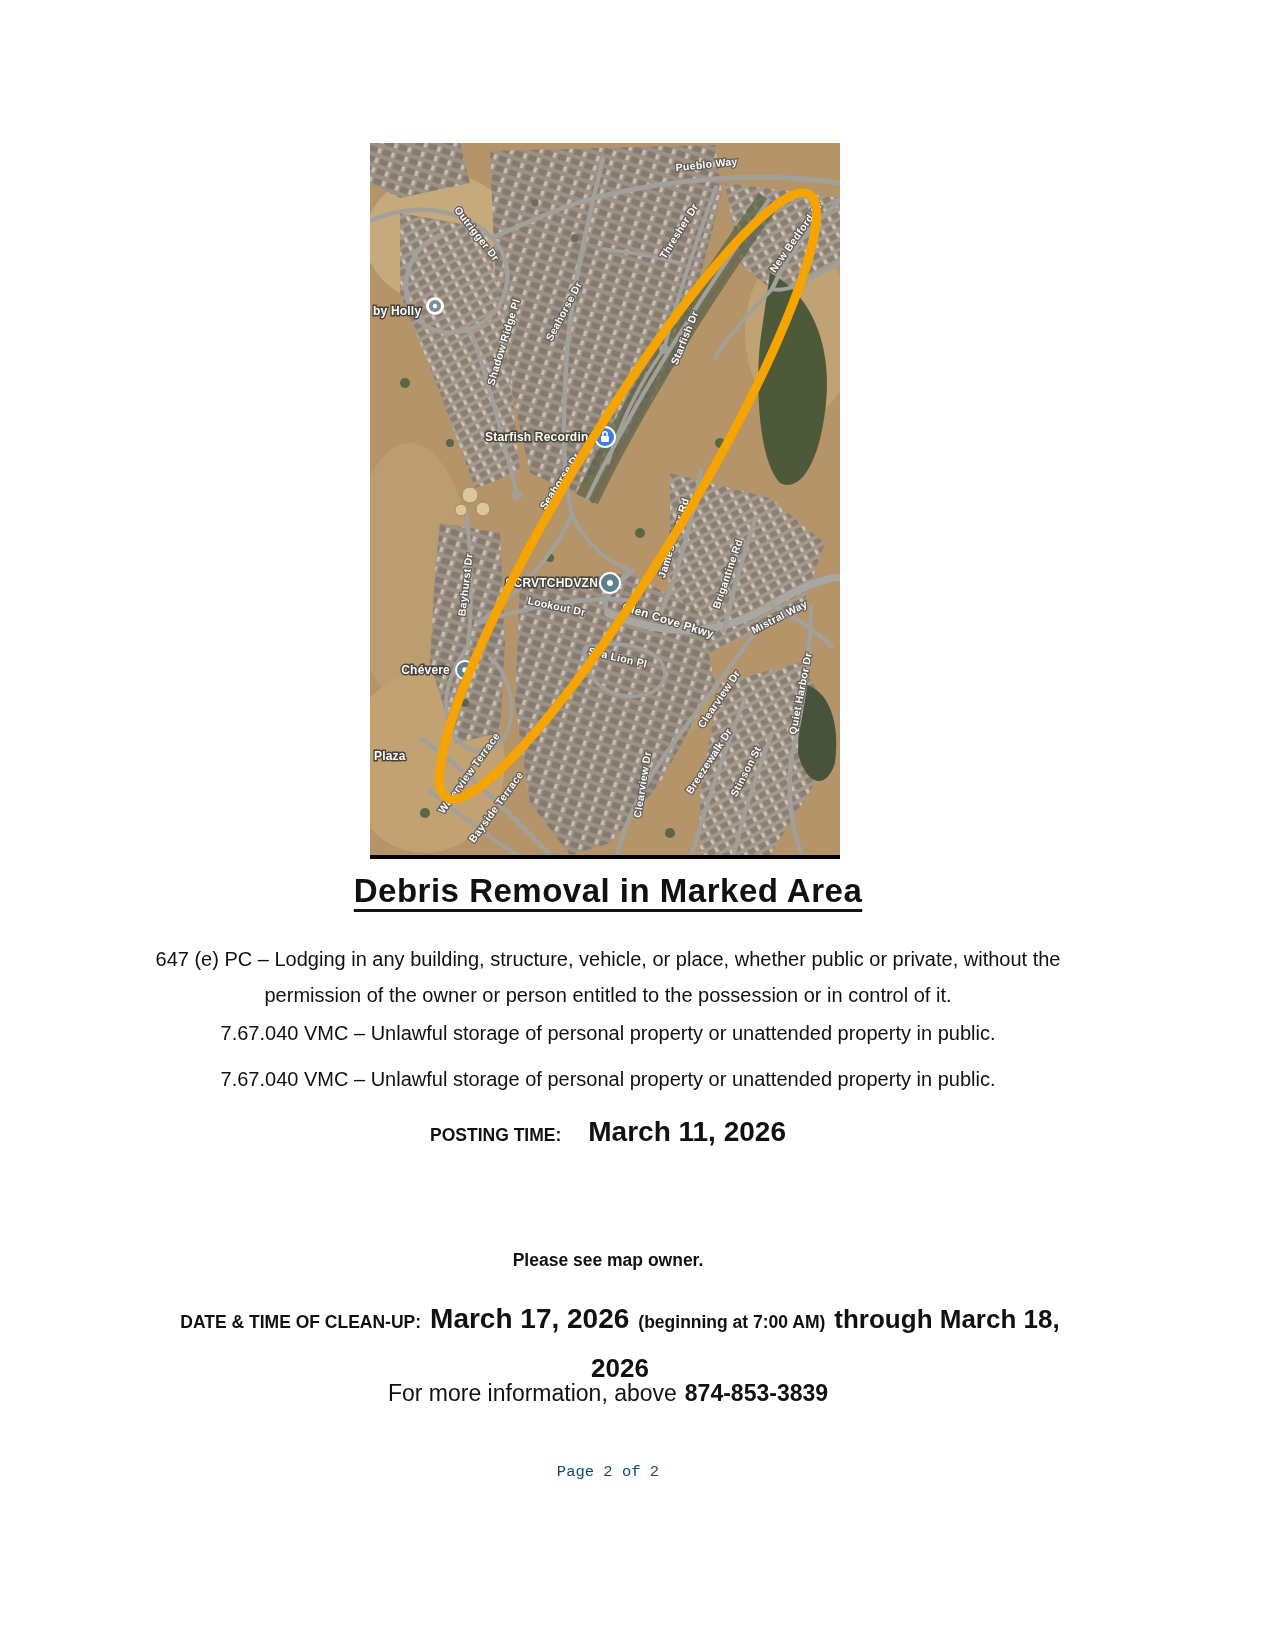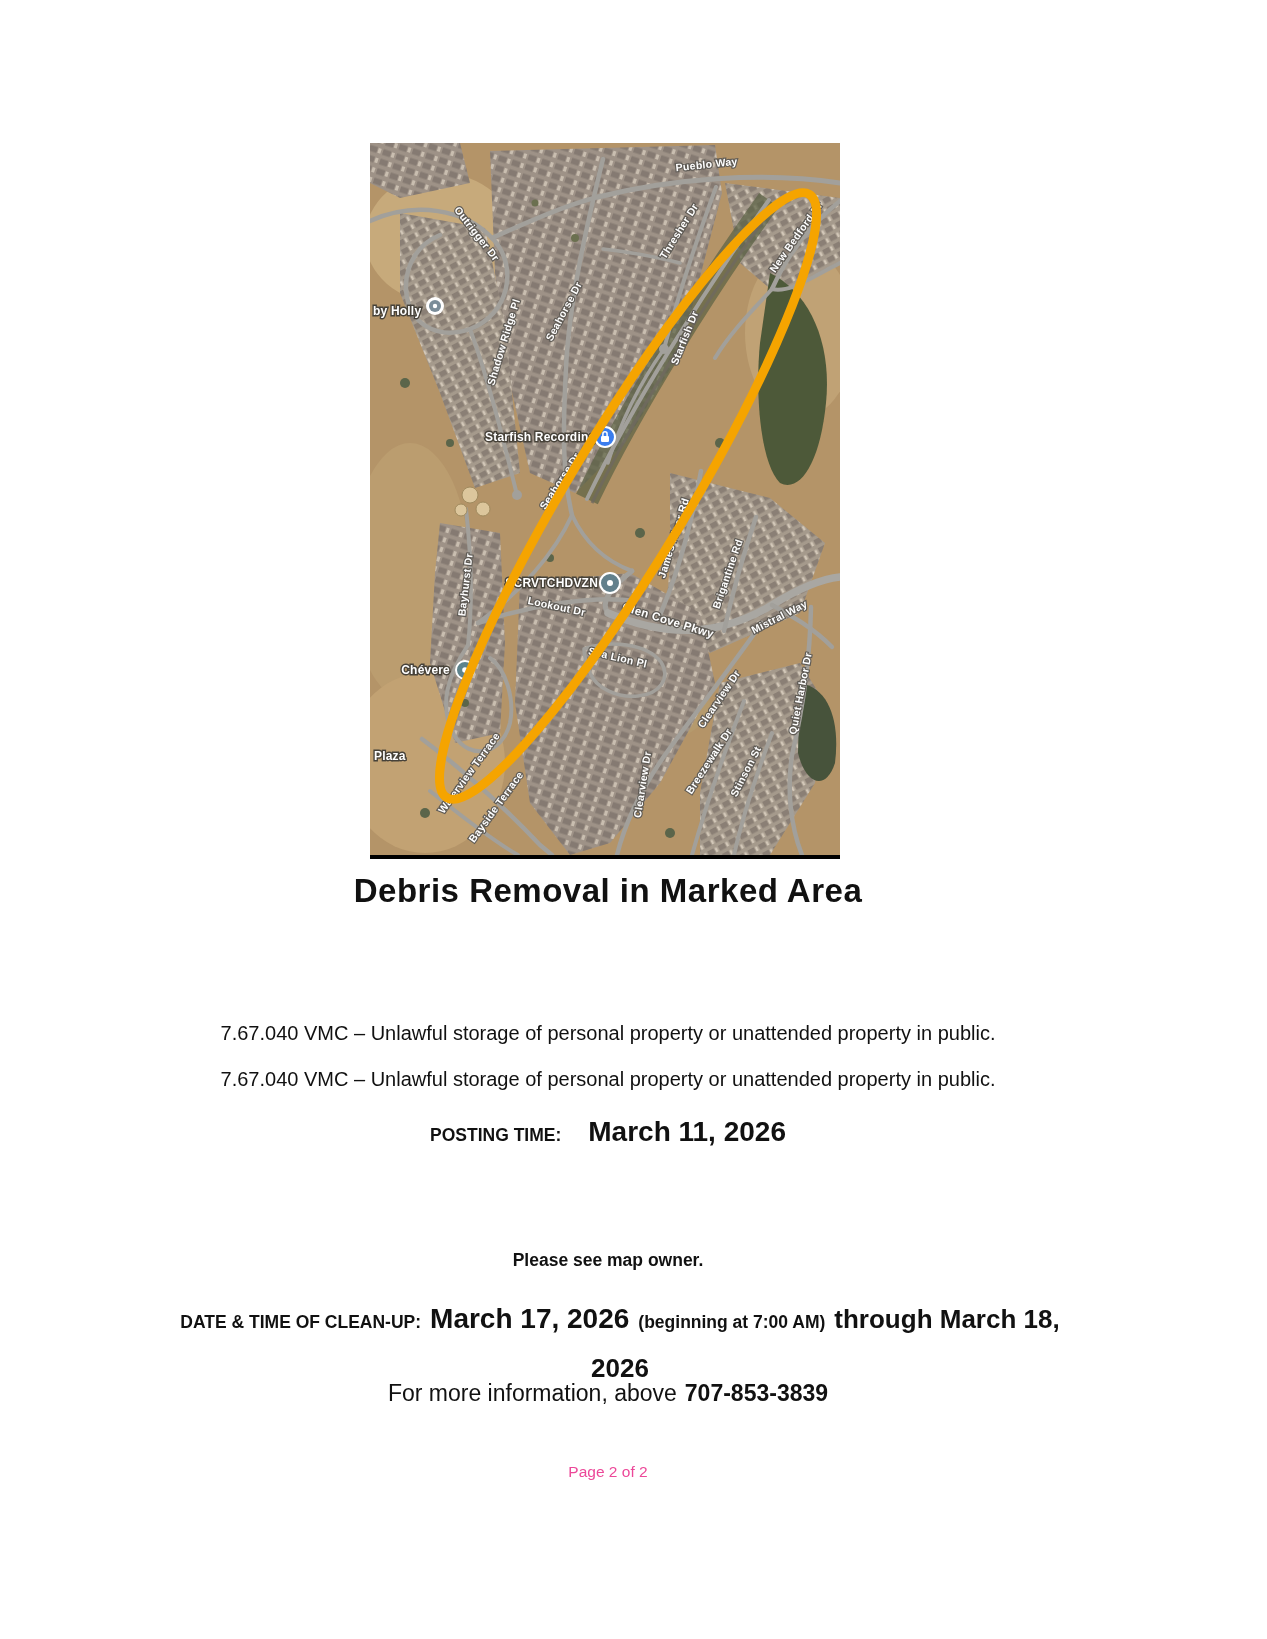--- a/index.html
+++ b/index.html
@@ -13,37 +13,37 @@
   .lbl{font:700 10.5px "Liberation Sans",sans-serif;fill:#fff;stroke:#5f5b55;
        stroke-width:2.4px;paint-order:stroke;letter-spacing:.3px;}
   .lbl-big{font:700 11.5px "Liberation Sans",sans-serif;fill:#fff;stroke:#5f5b55;
        stroke-width:2.6px;paint-order:stroke;letter-spacing:.4px;}
   .poi{font:700 12px "Liberation Sans",sans-serif;fill:#fff;stroke:#474239;
        stroke-width:2.8px;paint-order:stroke;letter-spacing:.2px;}
 
   
   .blk{position:absolute;left:608px;transform:translateX(-50%);text-align:center;white-space:normal;}
   .title{top:872px;width:1100px;font-size:33px;font-weight:700;letter-spacing:.5px;}
-  .title span{text-decoration-thickness:3px;text-underline-offset:7px;}
+  .title span{text-decoration:underline;text-decoration-thickness:3px;text-underline-offset:7px;}
   .notice{top:941px;width:980px;font-size:20px;line-height:36px;}
   .vmc1{top:1022px;width:1040px;font-size:20px;}
   .vmc2{top:1068px;width:1040px;font-size:20px;}
   .posting{top:1116px;width:1040px;font-size:28px;font-weight:700;}
   .small-caps-lbl{font-size:17.5px;font-weight:700;}
   .posting .date{margin-left:27px;}
   .location{top:1174px;width:960px;font-size:20px;font-weight:700;line-height:37px;}
   .location .body{margin-left:7px;}
   .mapnote{top:1250px;width:900px;font-size:17.5px;font-weight:700;}
   .cleanup{top:1284px;width:920px;font-size:28px;font-weight:700;line-height:46px;}
   .cleanup .start{margin-left:9px;}
   .cleanup .tnote{margin-left:9px;font-size:17.5px;}
   .cleanup .end{margin-left:9px;font-size:26px;}
   .contact{top:1380px;width:900px;font-size:23px;font-weight:400;}
   .contact .phone{font-weight:700;margin-left:8px;}
-  .footer{top:1463px;width:300px;font-size:15.5px;color:#ec4899;}
+  .footer{top:1463px;width:300px;font-size:15.5px;color:#0c4a6e;font-family:Liberation Mono, monospace;}
 </style>
 </head>
 <body>
 
 <div class="page">
 
   <figure class="map-figure" style="margin:0">
     <svg width="470" height="712" viewBox="0 0 470 712">
       <defs>
         <pattern id="hA" width="14" height="10" patternUnits="userSpaceOnUse" patternTransform="rotate(18)">
@@ -191,35 +191,36 @@
       </g>
 
       <ellipse cx="258" cy="353" rx="60" ry="352" transform="rotate(31 258 353)" fill="none" stroke-width="9" stroke="#F5A400"></ellipse>
     </svg>
   </figure>
 
   <h1 class="blk title" style="margin:0">
     <span>Debris Removal in Marked Area</span>
   </h1>
 
+  <p class="blk notice" style="margin:0">647 (e) PC – Lodging in any building, structure, vehicle, or place, whether public or private, without the permission of the owner or person entitled to the possession or in control of it.</p>
 
   <p class="blk vmc1" style="margin:0">7.67.040 VMC – Unlawful storage of personal property or unattended property in public.</p>
 
   <p class="blk vmc2" style="margin:0">7.67.040 VMC – Unlawful storage of personal property or unattended property in public.</p>
 
   <p class="blk posting" style="margin:0">
     <span class="small-caps-lbl">POSTING TIME:</span><span class="date">March 11, 2026</span>
   </p>
 
 
   <p class="blk mapnote" style="margin:0">Please see map owner.</p>
 
   <p class="blk cleanup" style="margin:12px">
     <span class="small-caps-lbl">DATE &amp; TIME OF CLEAN-UP:</span><span class="start">March 17, 2026</span><span class="tnote">(beginning at 7:00 AM)</span><span class="end">through March 18, 2026</span>
   </p>
 
   <p class="blk contact" style="margin:0">
-    <span>For more information, above</span><span class="phone">707-853-3839</span>
+    <span>For more information, above</span><span class="phone">874-853-3839</span>
   </p>
 
   <div class="blk footer">Page 2 of 2</div>
 
 </div>
 
 </body></html>

